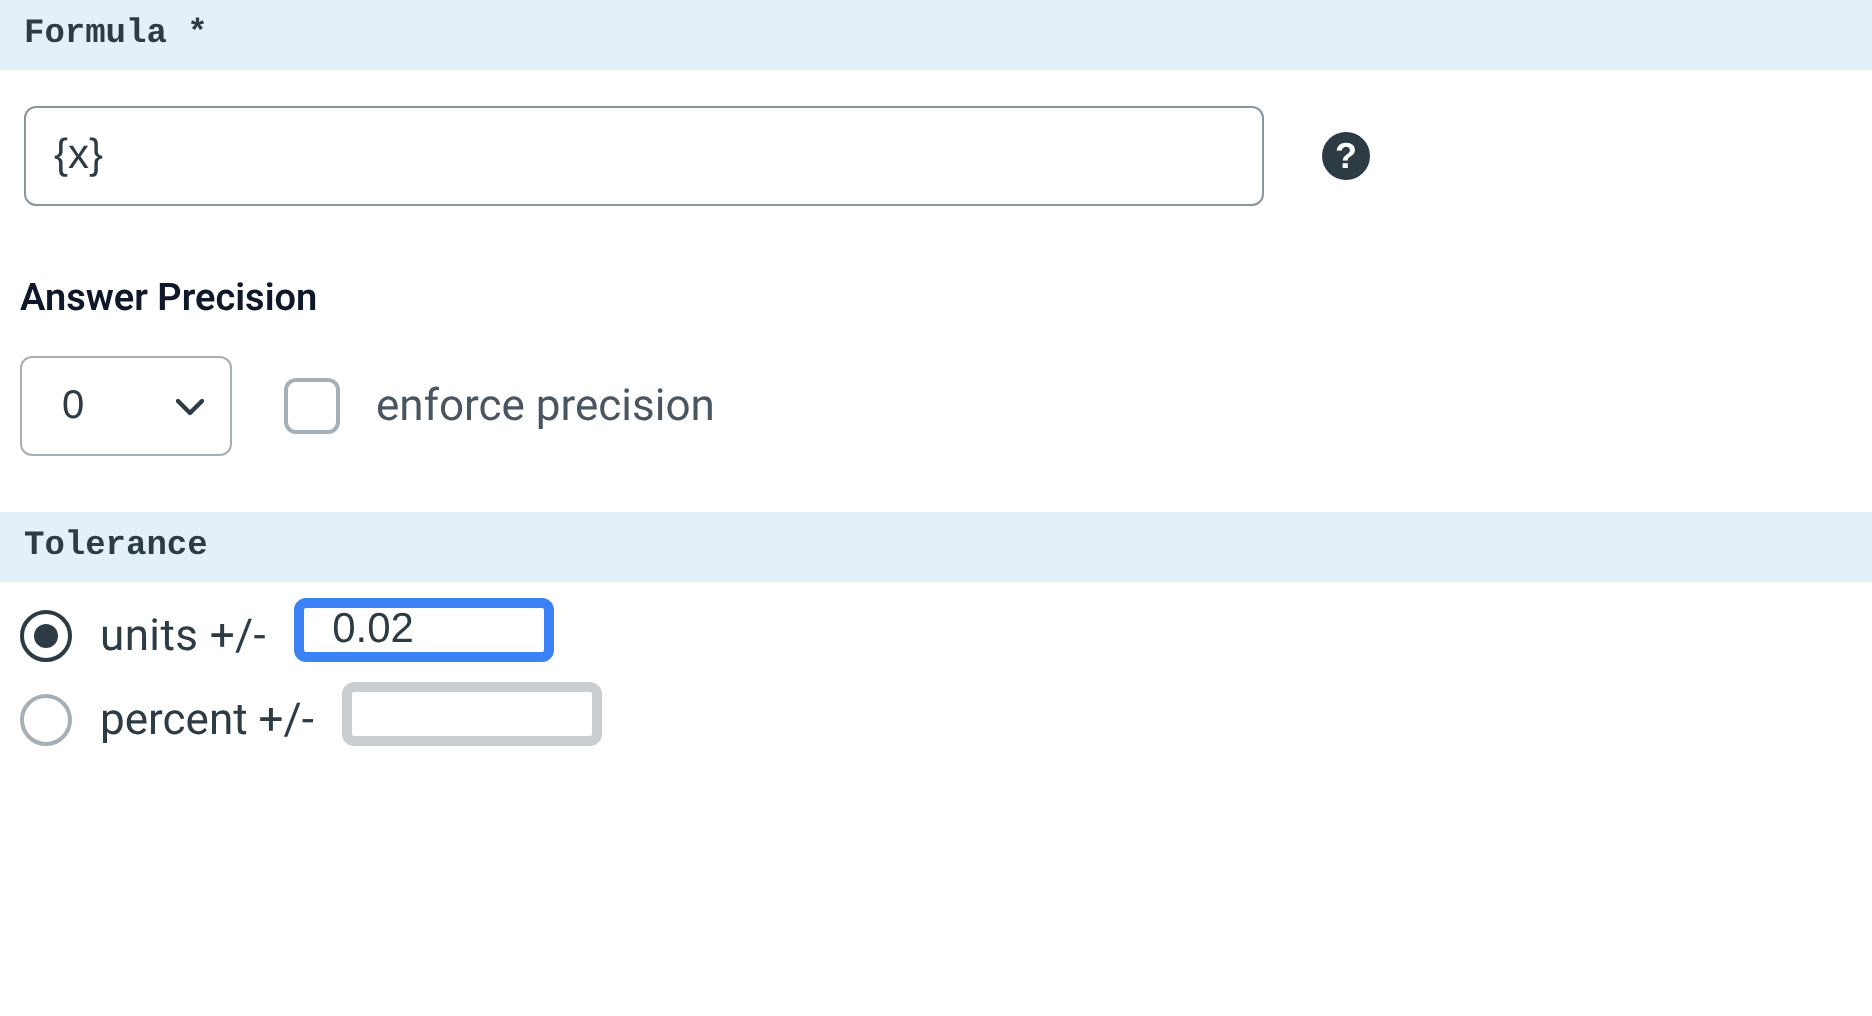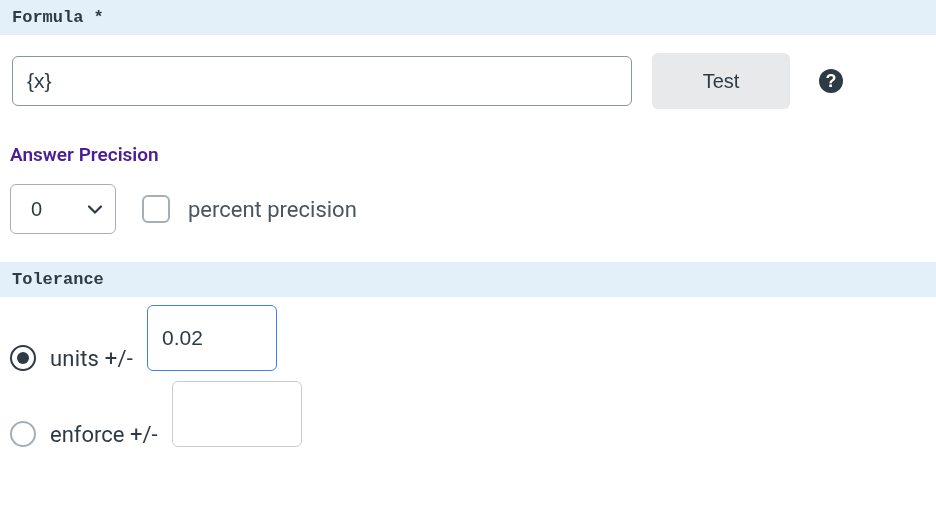--- a/index.html
+++ b/index.html
@@ -53,21 +53,21 @@
     }
     .help-icon {
       display: inline-flex;
       align-items: center;
       justify-content: center;
       margin-left: 8px;
     }
     .precision-label {
       font-weight: 600;
       font-size: 19px;
-      color: #4c1d95;
+      color: #0f172a;
       padding: 12px 10px 8px 10px;
     }
     .precision-row {
       display: flex;
       align-items: center;
       gap: 26px;
       padding: 10px 10px 28px 10px;
     }
     .select-wrap {
       position: relative;
@@ -141,22 +141,22 @@
       background: #2d3b45;
       border-radius: 50%;
     }
     .tolerance-label {
       font-size: 22px;
       color: #2d3b45;
       white-space: nowrap;
     }
     .tolerance-input {
       width: 130px;
-      height: 66px;
-      border: 1px solid #3b82f6;
+      height: 32px;
+      border: 5px solid #3b82f6;
       border-radius: 6px;
       padding: 0 14px;
       font-size: 21px;
       color: #2d3b45;
       background: #fff;
       outline: none;
     }
     .tolerance-input.disabled {
       border-color: #c7cdd1;
       background: #fff;
@@ -167,21 +167,20 @@
     .percent-row {
       margin-top: 4px;
     }
   </style>
 </head>
 <body>
 
 <div class="section-header">Formula *</div>
 <div class="formula-row">
   <input type="text" class="formula-input" value="{x}" style="">
-  <button class="test-button">Test</button>
   <span class="help-icon">
     <svg width="26" height="26" viewBox="0 0 26 26">
       <circle cx="13" cy="13" r="12" fill="#2d3b45"></circle>
       <text x="13" y="19" font-size="18" font-weight="bold" fill="#fff" text-anchor="middle" font-family="Arial">?</text>
     </svg>
   </span>
 </div>
 
 <div class="precision-label">Answer Precision</div>
 <div class="precision-row">
@@ -190,31 +189,31 @@
       <option>0</option>
     </select>
     <span class="select-caret">
       <svg width="14" height="10" viewBox="0 0 14 10">
         <path d="M1 2 L7 8 L13 2" stroke="#2d3b45" stroke-width="2.2" fill="none" stroke-linecap="round" stroke-linejoin="round"></path>
       </svg>
     </span>
   </div>
   <div class="checkbox-group">
     <div class="checkbox-box"></div>
-    <span class="checkbox-label">percent precision</span>
+    <span class="checkbox-label">enforce precision</span>
   </div>
 </div>
 
 <div class="section-header">Tolerance</div>
 <div class="tolerance-body">
   <div class="tolerance-row units-row">
     <div class="radio-outer">
       <div class="radio-inner"></div>
     </div>
     <span class="tolerance-label">units +/-</span>
     <input type="text" class="tolerance-input" value="0.02" style="">
   </div>
   <div class="tolerance-row percent-row">
     <div class="radio-outer unselected"></div>
-    <span class="tolerance-label">enforce +/-</span>
+    <span class="tolerance-label">percent +/-</span>
     <input type="text" class="tolerance-input disabled" value="" style="">
   </div>
 </div>
 
 </body></html>

